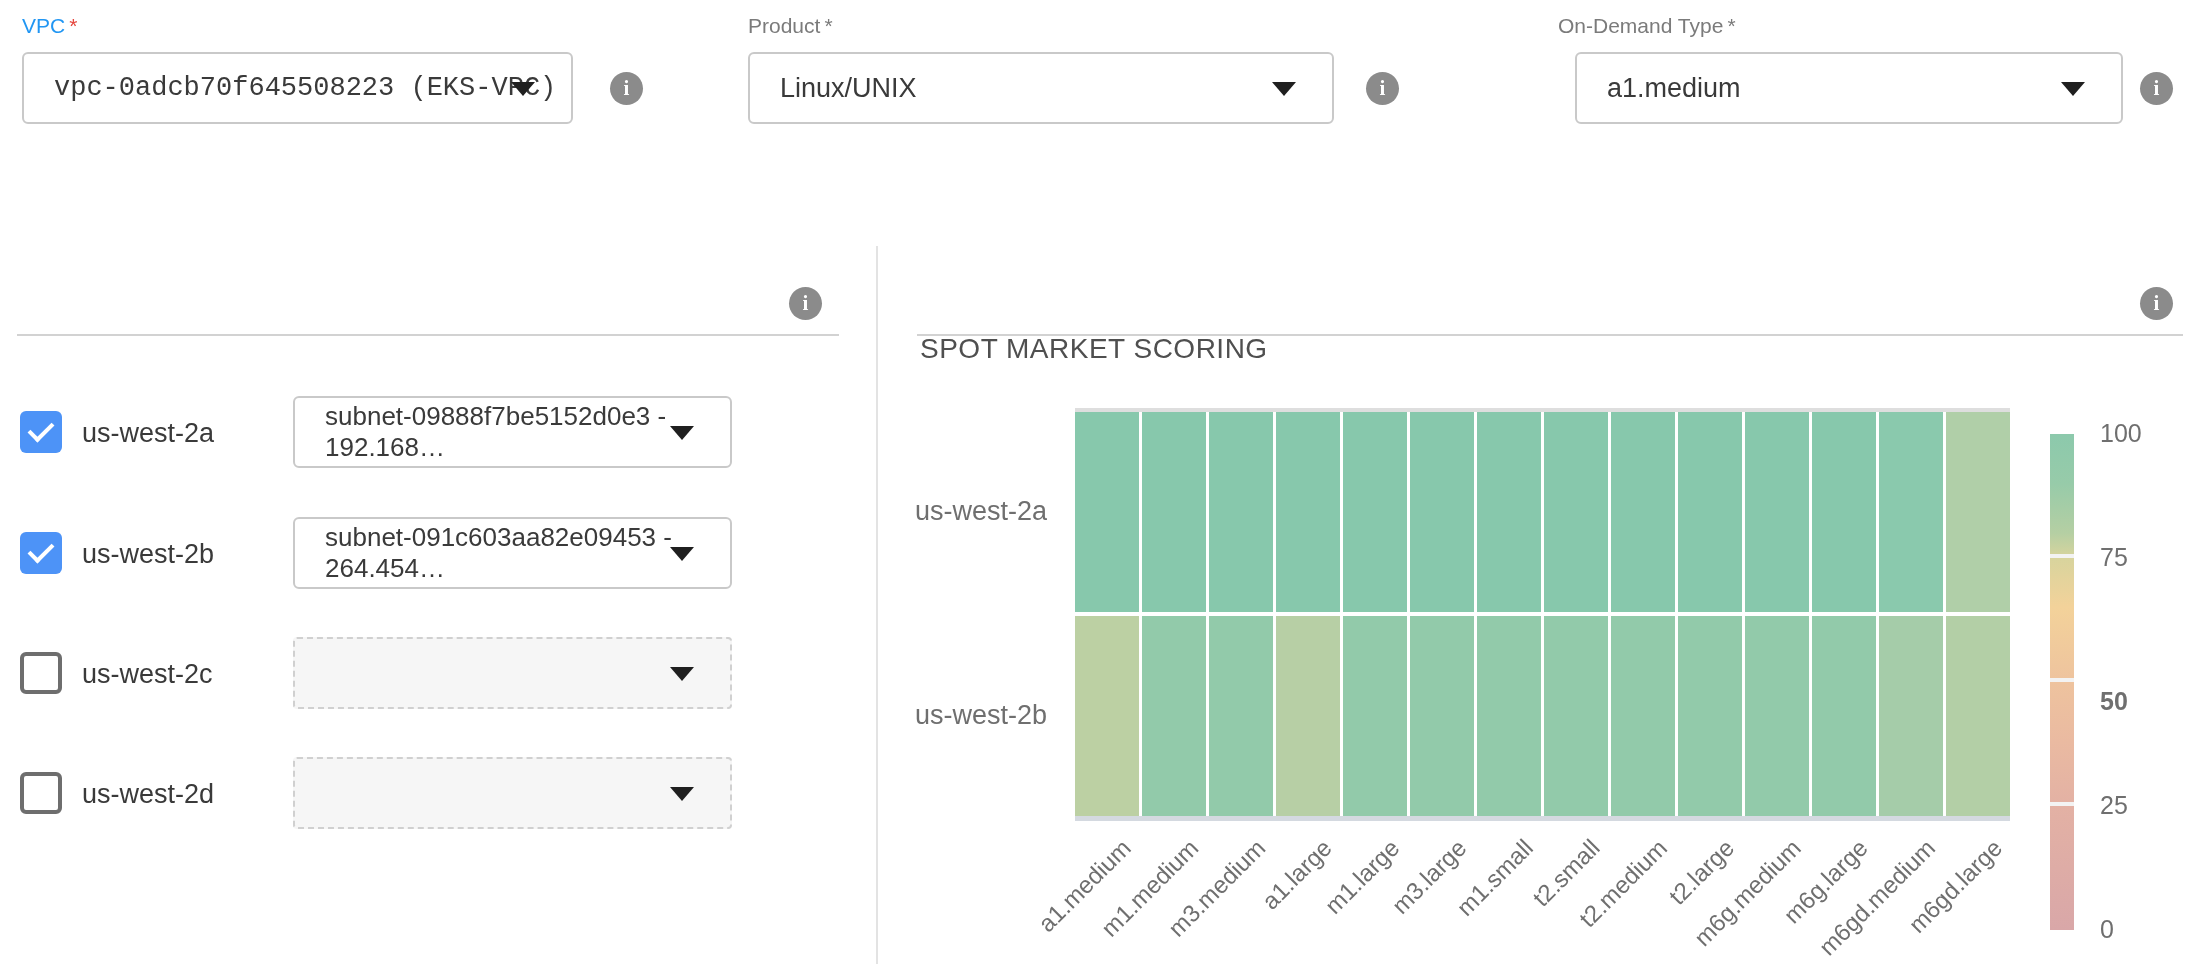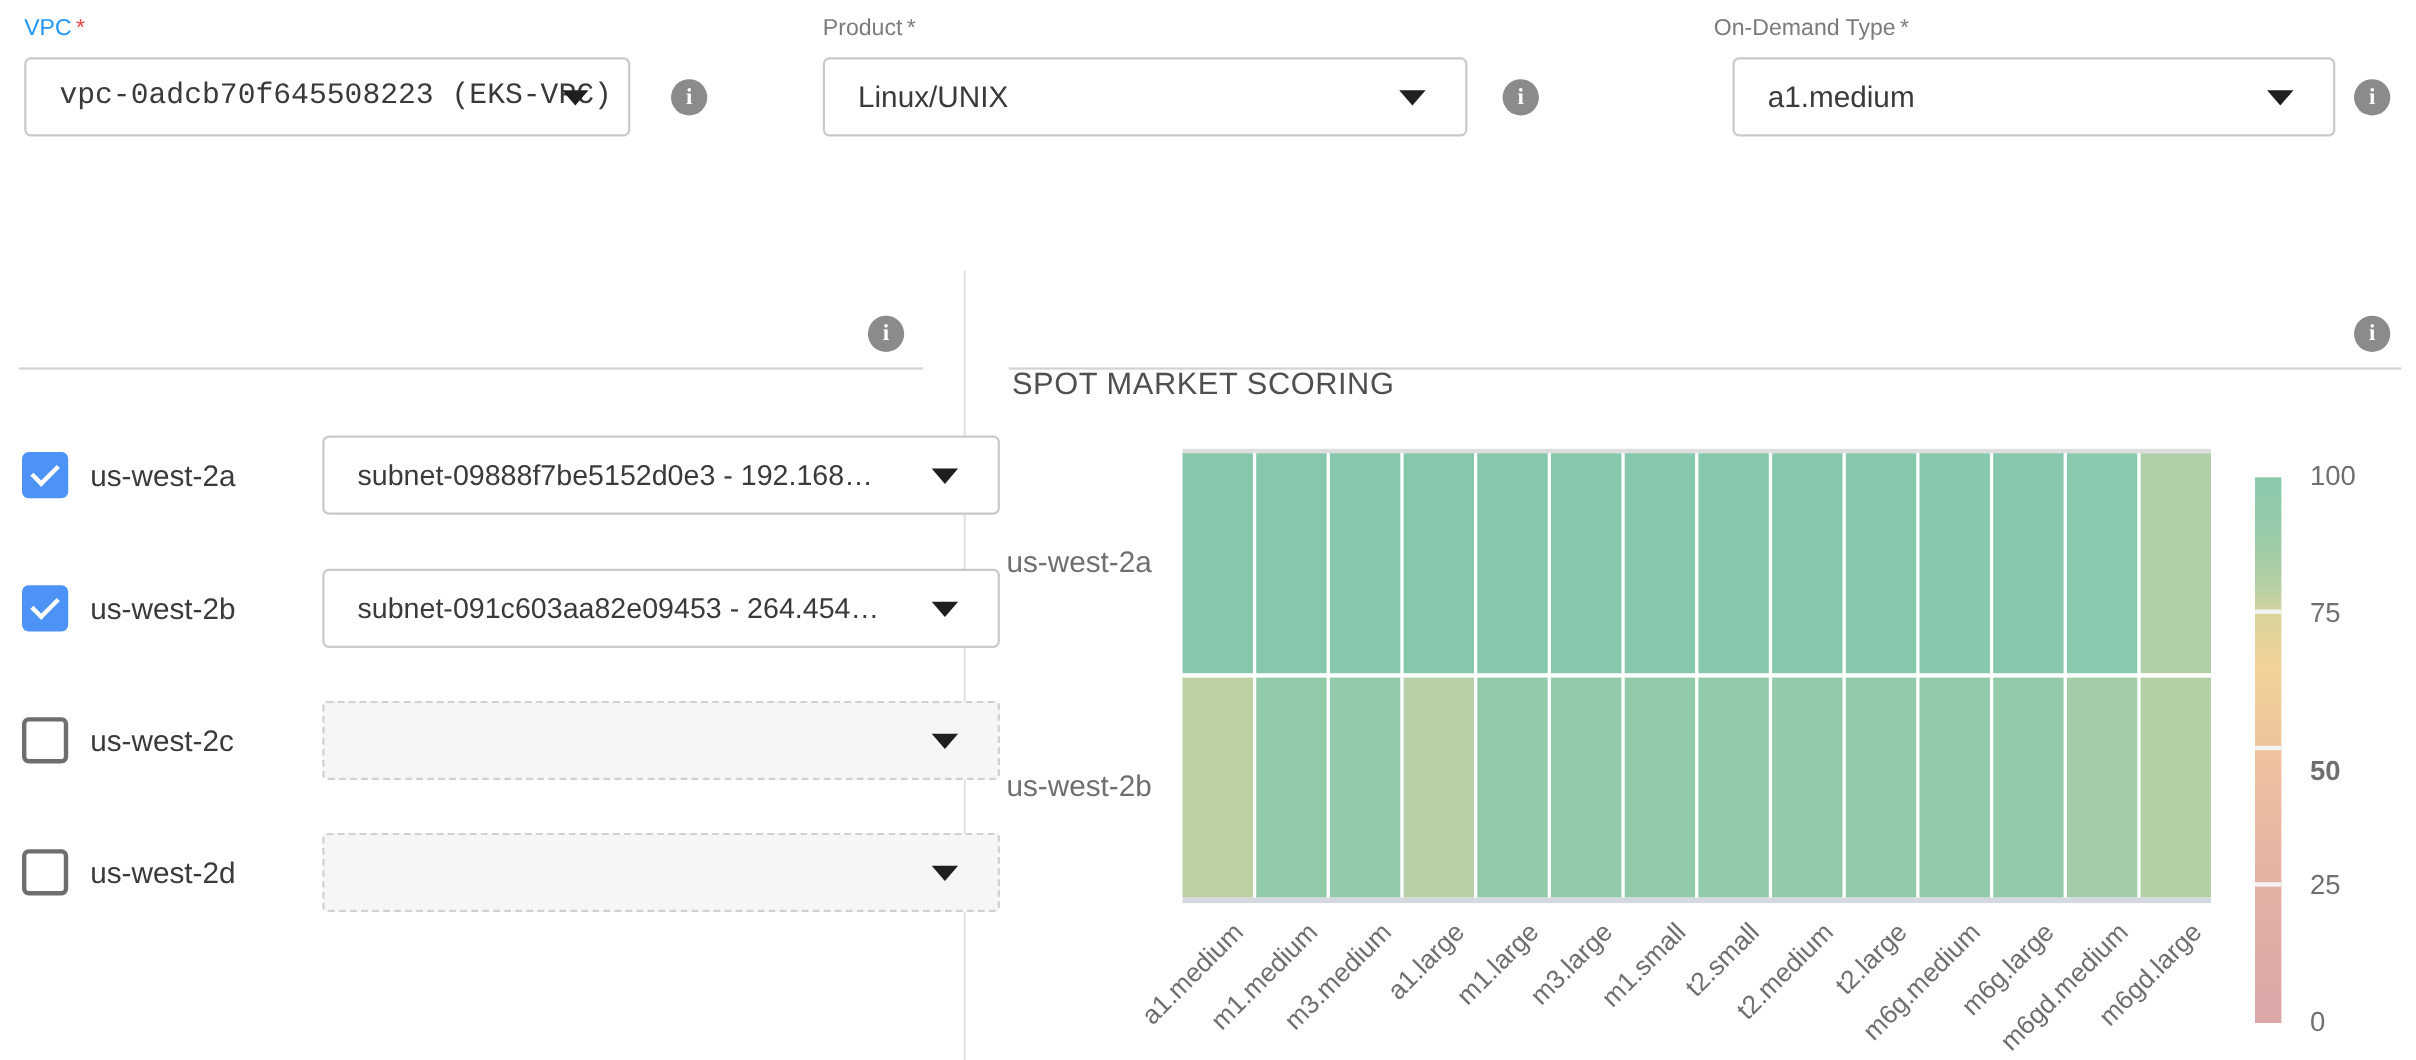--- a/index.html
+++ b/index.html
@@ -31,21 +31,21 @@
   .v-divider{position:absolute;width:2px;background:#e3e3e3;}
 
   
   .checkbox{position:absolute;left:20px;width:42px;height:42px;border-radius:6px;box-sizing:border-box;
             cursor:pointer;display:flex;align-items:center;justify-content:center;}
   .zone-row.checked .checkbox{background:#4d93f7;}
   .zone-row.disabled .checkbox{background:#fff;border:4px solid #6e6e6e;}
   .checkbox .checkmark{width:20px;height:10px;border-left:4px solid #fff;border-bottom:4px solid #fff;
             transform:rotate(-45deg);margin-top:-6px;}
   .zone-label{position:absolute;left:82px;font-size:27px;color:#3a3a3a;white-space:nowrap;}
-  .zone-row .select-box{left:293px;width:616px;font-size:26px;}
+  .zone-row .select-box{left:293px;width:439px;font-size:26px;}
   .zone-row.disabled .select-box{cursor:default;}
 
   
   .hm-ylabel{position:absolute;left:880px;width:167px;text-align:right;font-size:27px;color:#6f6f6f;}
   #hm-grid{position:absolute;left:1075px;top:412px;width:935px;height:404px;display:grid;
            grid-template-columns:repeat(14,1fr);grid-template-rows:200px 200px;
            column-gap:3px;row-gap:4px;background:#fff;}
   .hm-cell{width:100%;height:100%;}
   .hm-strip{position:absolute;left:1075px;width:935px;}
   .hm-xlabel{position:absolute;top:834px;transform:rotate(-45deg);transform-origin:100% 0;

